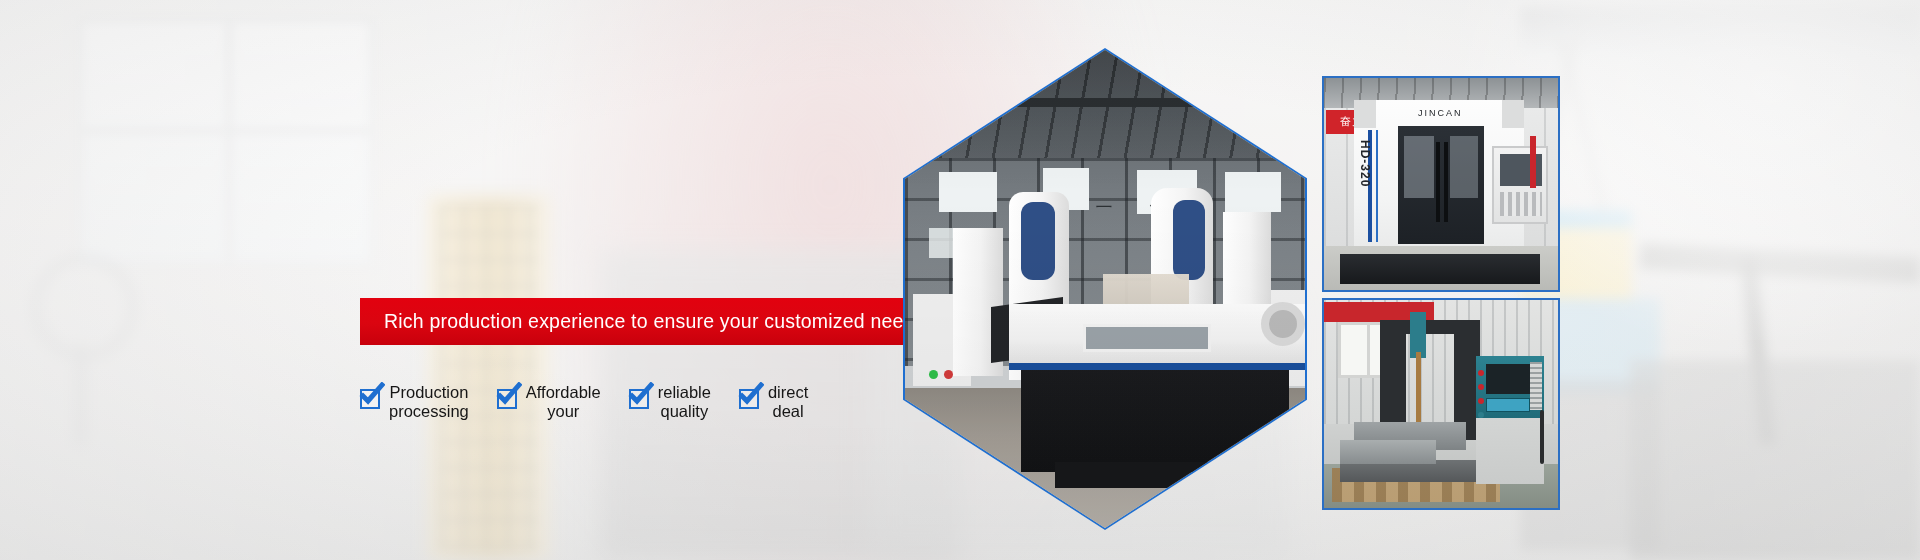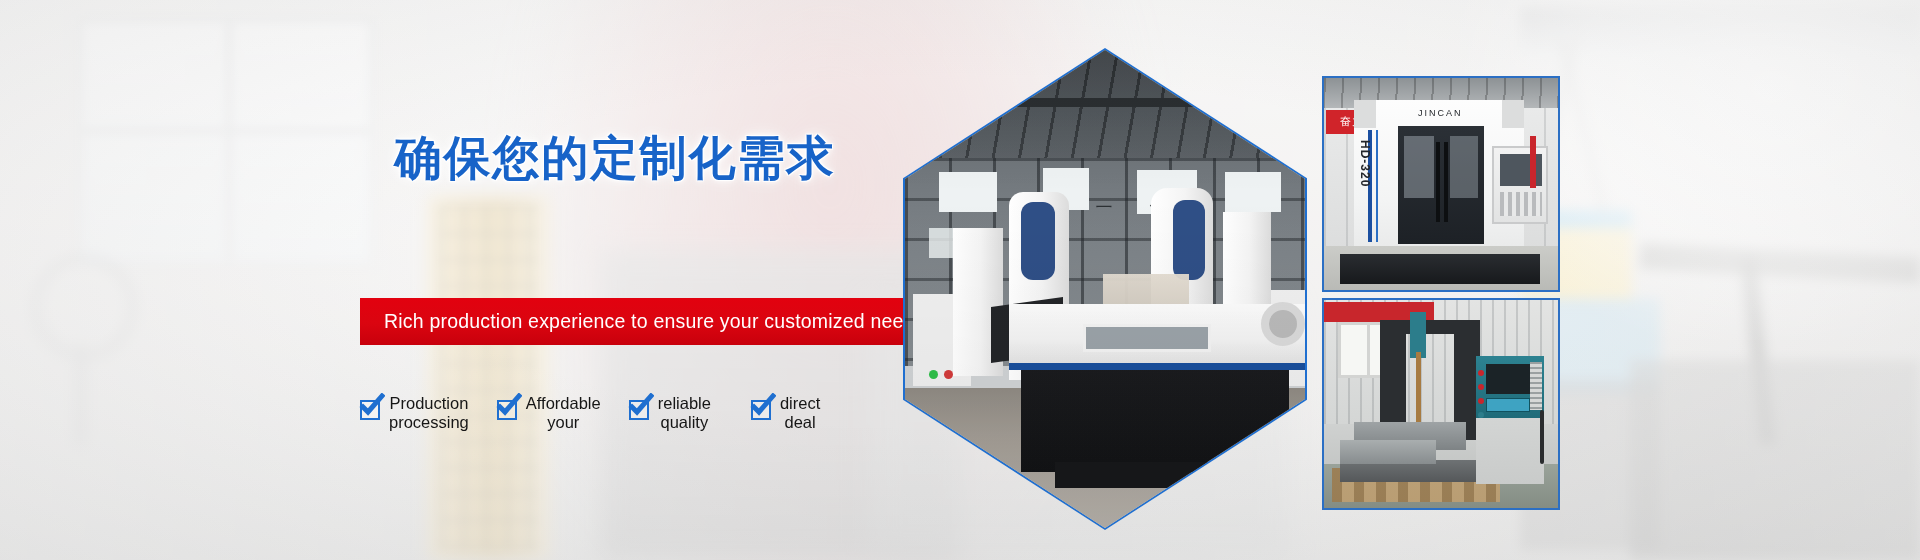--- a/index.html
+++ b/index.html
@@ -173,27 +173,27 @@
     color:#ffffff;
     font-size:19.5px;
     letter-spacing:.2px;
     padding-left:24px;
     white-space:nowrap;
   }
 
   .features {
     position:absolute; left:360px; top:372px;
     width:520px; height:60px;
-    display:flex; align-items:flex-end;
+    display:flex; align-items:center;
   }
   .feature {
     display:flex; align-items:flex-start;
     margin-right:28px;
   }
-  .feature:last-child { margin-right:0;margin-left:12px; }
+  .feature:last-child { margin-right:0; }
   .chk {
     position:relative;
     width:20px; height:20px; flex:0 0 20px;
     border:2px solid #1f6fd0;
     background:rgba(255,255,255,.30);
     margin-top:6px; margin-right:9px;
   }
   .chk svg { position:absolute; left:-3px; top:-9px; width:26px; height:26px; }
   .feature-label {
     font-size:16.5px;
@@ -446,21 +446,20 @@
       <div class="dark1"></div>
     </div>
     <div class="bg-flare"></div>
     <div class="bg-veil"></div>
     <div class="bg-vignette"></div>
   </div>
 
   <div class="copy">
 
     <div class="headline">
-      <span class="l2">确保您的定制化需求</span>
     </div>
 
     <div class="redbar">
       <span class="redbar-text">Rich production experience to ensure your customized needs</span>
     </div>
 
     <div class="features">
 
       <div class="feature">
         <span class="chk">

